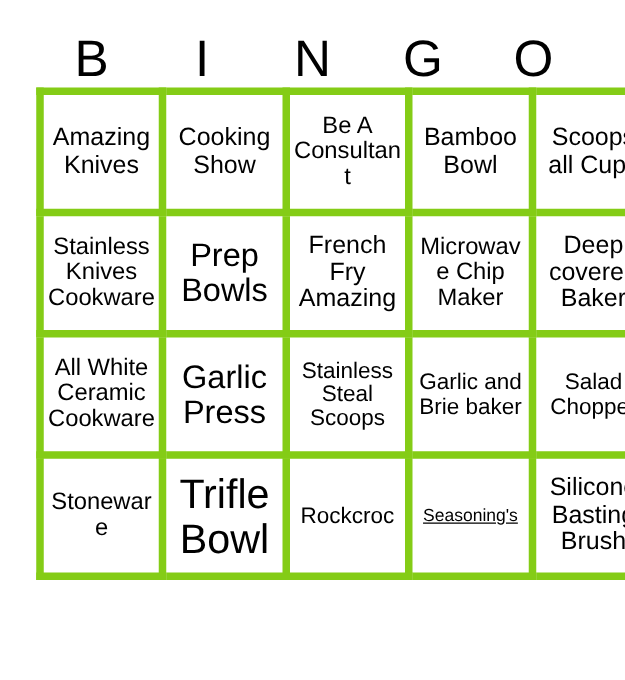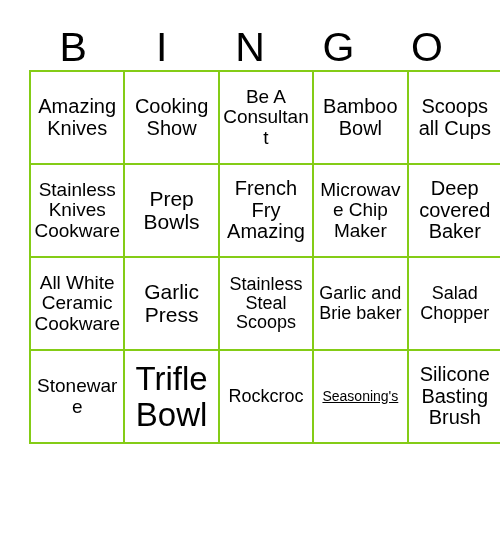--- a/index.html
+++ b/index.html
@@ -40,42 +40,42 @@
     user-select: none;
   }
 
   
   #bingo-grid {
     width: 442px;
     border-collapse: collapse;
     table-layout: fixed;
   }
   #bingo-grid td {
-    border: 2px solid #84cc16;
+    border: 6px solid #84cc16;
     width: 88.4px;
     height: 89px;
     padding: 1px 2px;
     text-align: center;
     vertical-align: middle;
     overflow: hidden;
     word-wrap: break-word;
   }
   .cell-text {
     display: block;
     width: 100%;
     line-height: 1.07;
     color: #000000;
   }
 
   
   .fs-xs   { font-size: 14px; text-decoration: underline; }
   .fs-sm   { font-size: 19px; }
   .fs-md   { font-size: 18px; }
   .fs-lg   { font-size: 20px; }
-  .fs-xl   { font-size: 21px; text-align: center; }
+  .fs-xl   { font-size: 26px; text-align: center; }
   .fs-xxl  { font-size: 33px; }
 </style>
 </head>
 <body>
 
 <div id="bingo-card">
 
   <div id="bingo-header">
     <div class="header-letter">B</div>
     <div class="header-letter">I</div>

